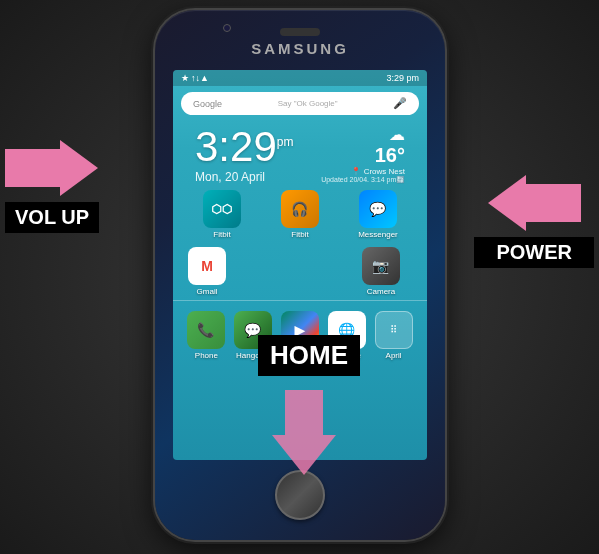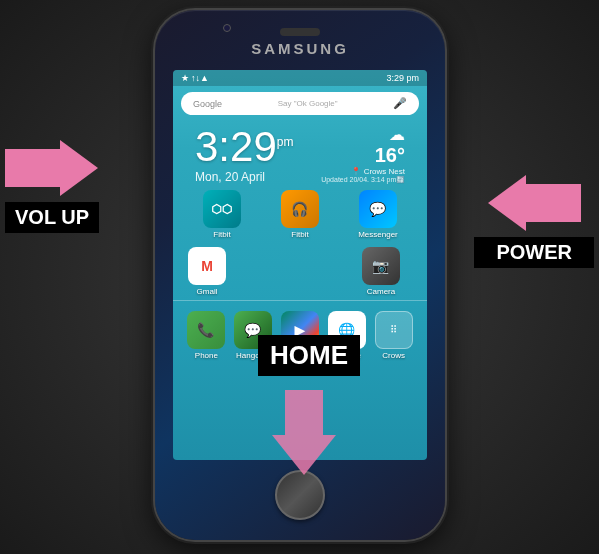--- a/index.html
+++ b/index.html
@@ -478,21 +478,21 @@
             <div class="app-icon">
               <div class="app-icon-img chrome-app" style="background:white; position:relative; overflow:hidden;">
                 <span style="font-size:14px;">🌐</span>
               </div>
               <span class="app-icon-label">Chrome</span>
             </div>
             <div class="app-icon">
               <div class="app-icon-img apps-icon">
                 <span style="font-size:10px; color:white; line-height:1;">⠿</span>
               </div>
-              <span class="app-icon-label">Crows</span>
+              <span class="app-icon-label">April</span>
             </div>
           </div>
         </div>
 
       </div>
 
       <div class="home-button"></div>
 
     </div>
   </div>

